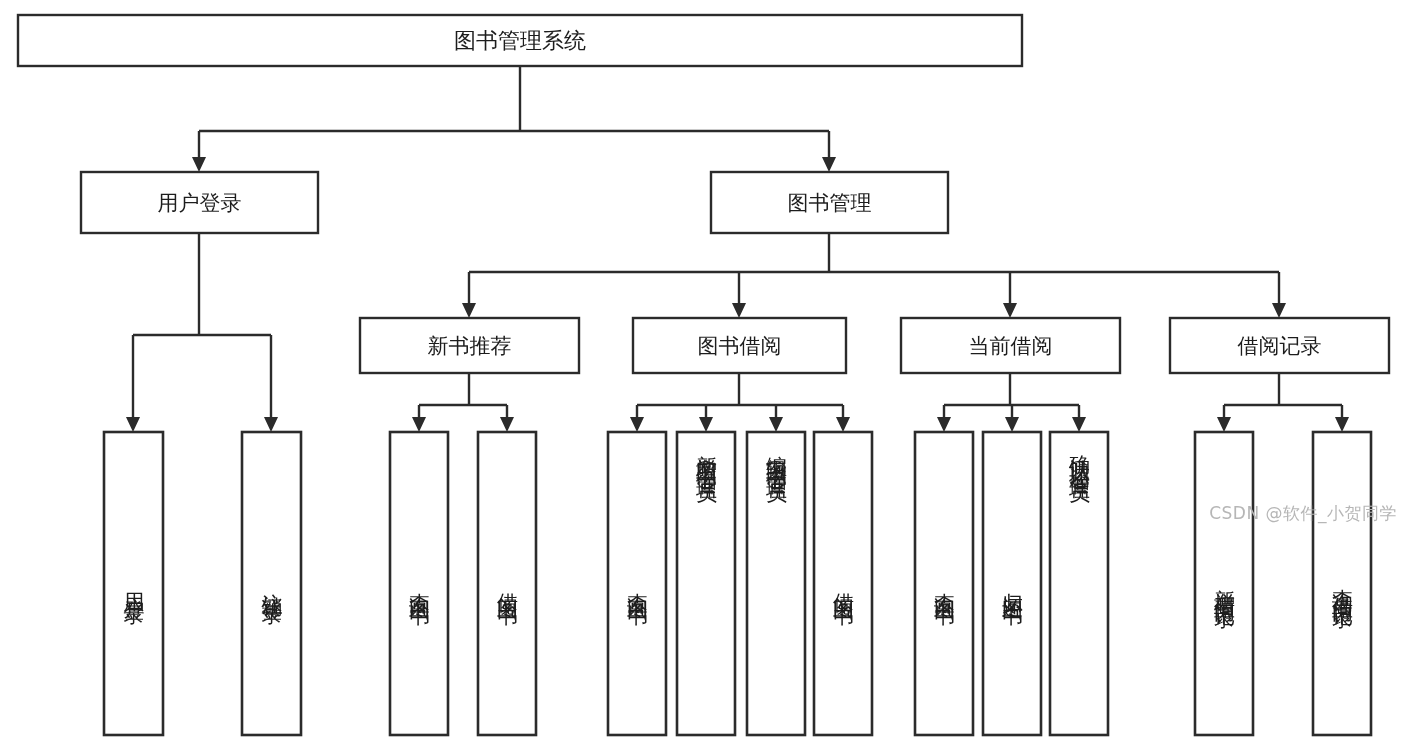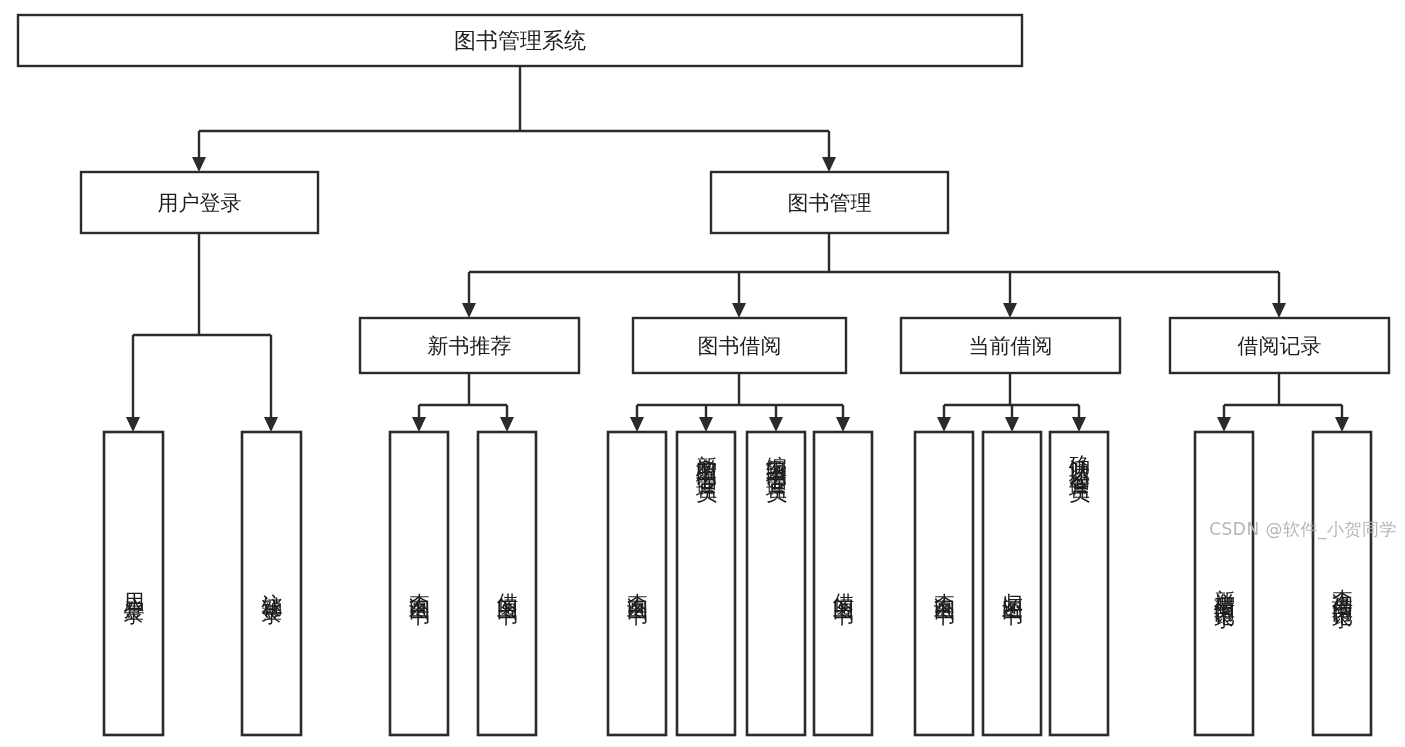--- a/index.html
+++ b/index.html
@@ -68,21 +68,21 @@
     font-family: "DejaVu Sans", "Liberation Sans", sans-serif;
     font-size: 21px;
     line-height: 1.0;
     letter-spacing: 4px;
     color: #1d1d1d;
     white-space: nowrap;
   }
   .watermark {
     position: absolute;
     right: 8px;
-    bottom: 4px;
+    bottom: 20px;
     font-family: "DejaVu Sans", "Liberation Sans", sans-serif;
     font-size: 17px;
     color: #b6b6b6;
     letter-spacing: 0.5px;
     white-space: nowrap;
     pointer-events: none;
   }
 </style>
 </head>
 <body>

